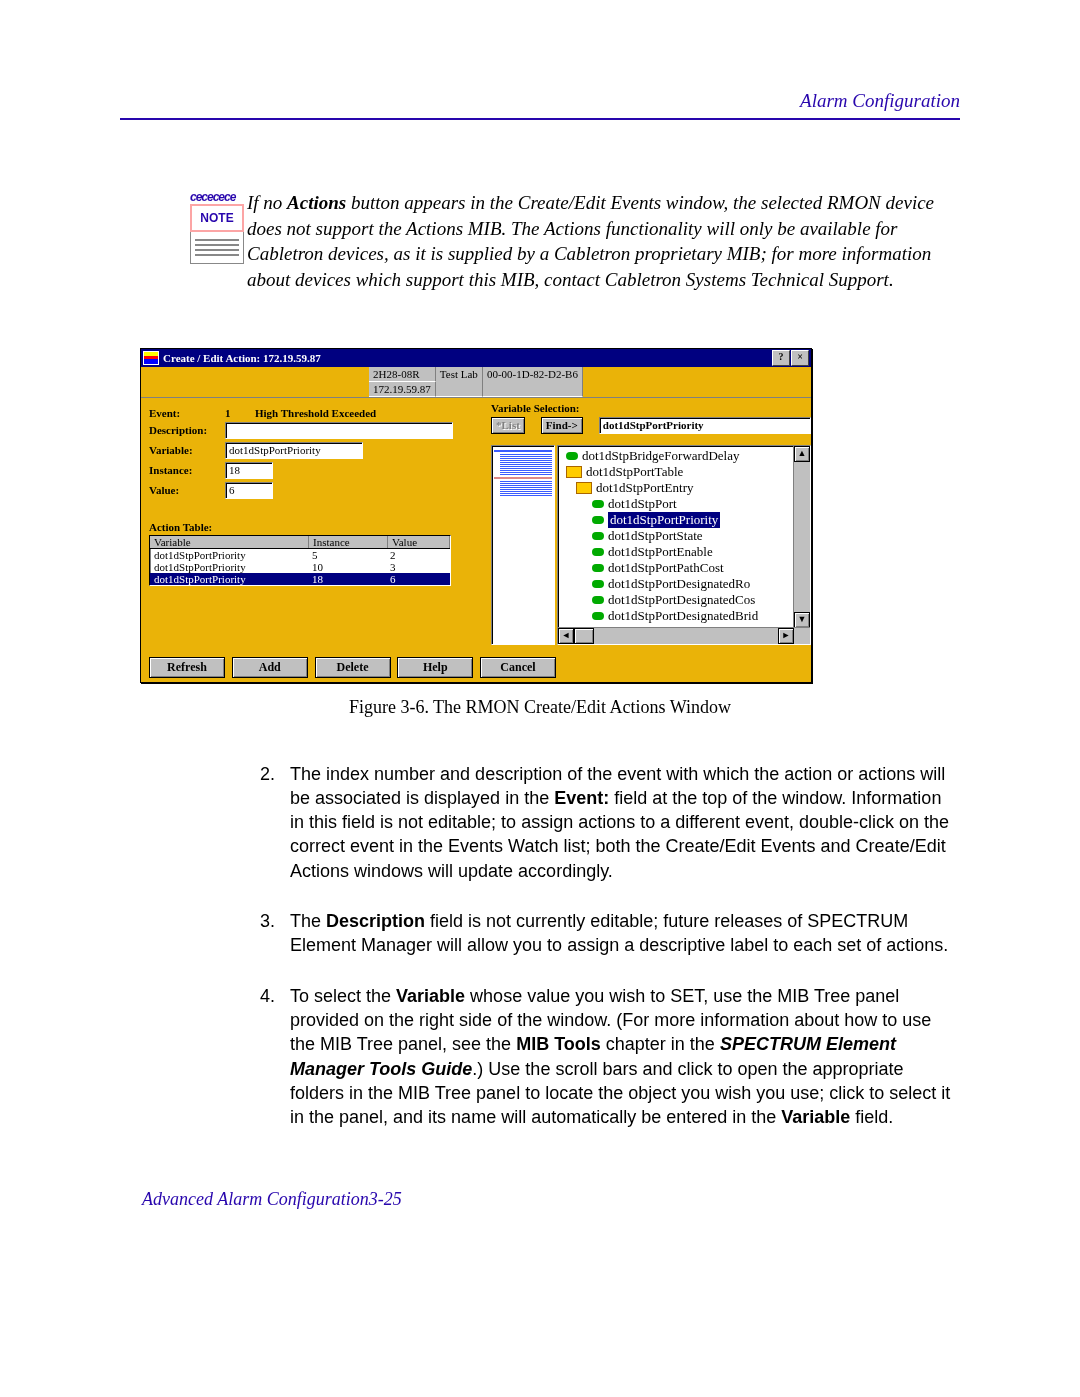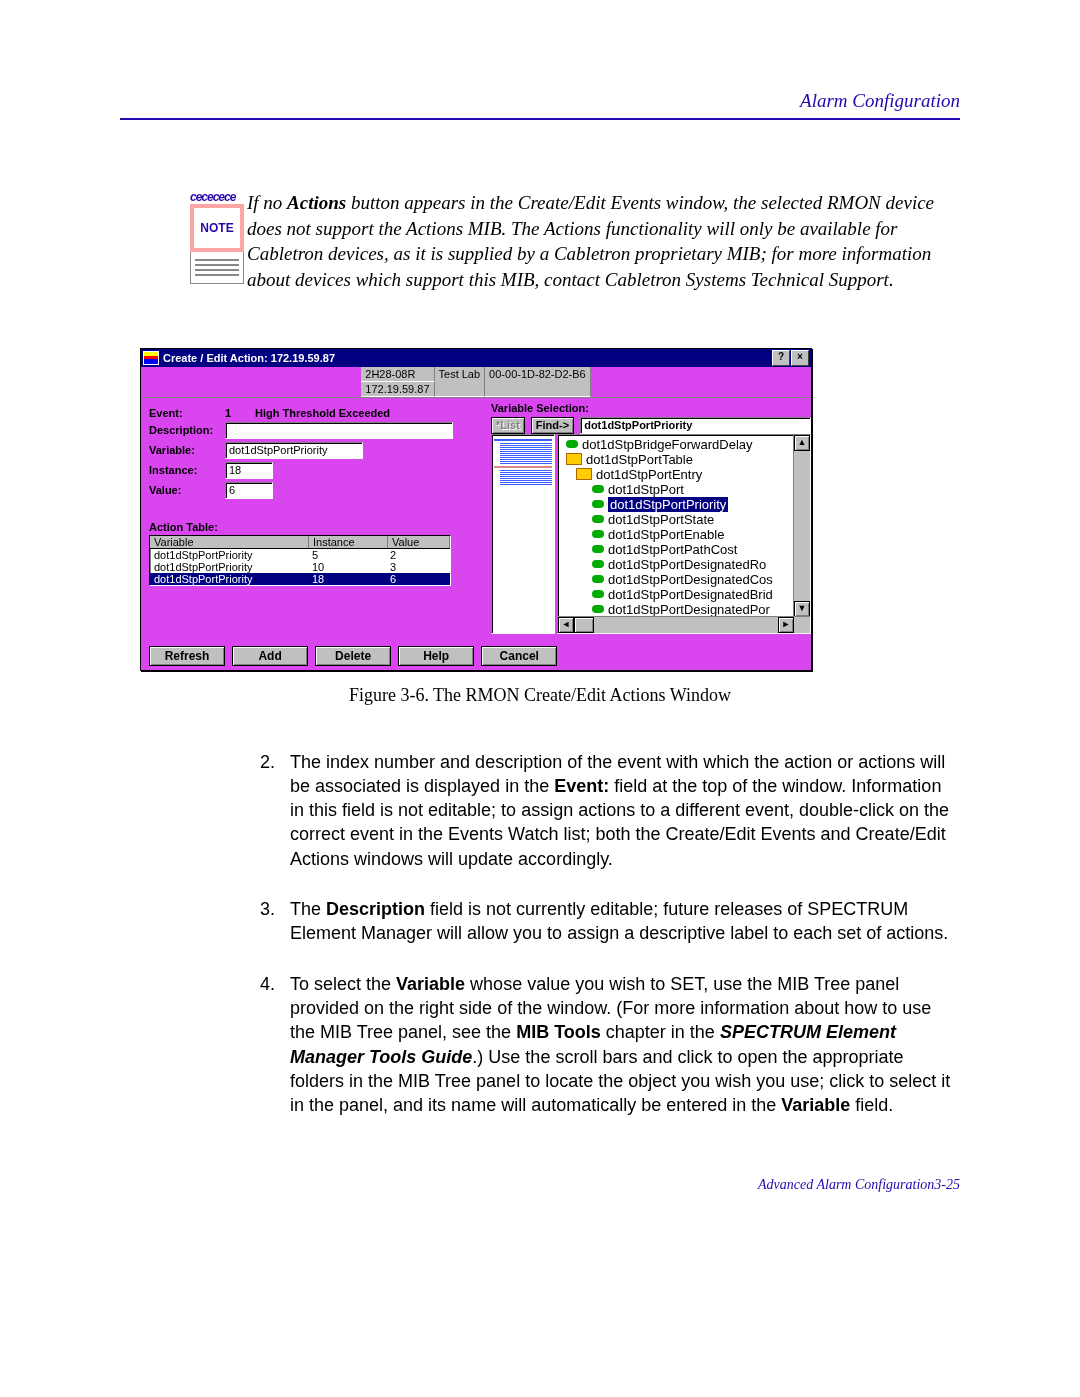--- a/index.html
+++ b/index.html
@@ -37,27 +37,27 @@
   }
   .note-ring {
     font-family: Arial;
     font-style: italic;
     font-weight: bold;
     font-size: 12px;
     color: #2806ad;
     letter-spacing: -1px;
   }
   .note-label {
-    border: 4px solid #fca5a5;
+    border: 2px solid #fca5a5;
     color: #2806ad;
     font-family: Arial, sans-serif;
     font-size: 12px;
     font-weight: bold;
     text-align: center;
-    padding: 13px 0;
+    padding: 5px 0;
   }
   .note-lines {
     border: 1px solid #888;
     border-top: none;
     padding: 4px 4px;
   }
   .note-lines div {
     height: 2px;
     background: #888;
     margin: 3px 0;
@@ -68,22 +68,22 @@
     line-height: 1.35;
     font-family: "Book Antiqua", Palatino, serif;
   }
   .note-text b { font-weight: bold; font-style: italic; }
 
   
   .dialog-wrap { margin: 0 0 12px 20px; }
   .dialog {
     border: 1px solid #000;
     width: 670px;
-    background: #d946ef;
-    font-family: Liberation Sans, sans-serif;
+    background: #eab308;
+    font-family: Liberation Serif, serif;
     font-size: 11px;
     box-shadow: 1px 1px 0 #000;
   }
   .titlebar {
     background: #000080;
     color: #fff;
     display: flex;
     align-items: center;
     padding: 1px 2px;
     font-weight: bold;
@@ -168,21 +168,21 @@
     text-align:center;
     background:#c0c0c0;
     border:1px solid #000;
     box-shadow: inset 1px 1px 0 #fff, inset -1px -1px 0 #808080;
     padding:2px 8px;
     font-weight:bold;
     margin-right:4px;
     font-size:12px;
   }
   .vs-label { font-weight:bold; }
-  .vs-row { display:flex; gap:2px; margin:3px 0 0 0; }
+  .vs-row { display:flex; gap:12px; margin:3px 0 11px 0; }
   .vs-row .win-btn { min-width:auto; padding:1px 4px; font-size:11px; }
   .vs-row .disabled { color:#808080; text-shadow:1px 1px 0 #fff; }
   .tree-area {
     display:flex; gap:2px; height: 200px;
   }
   .mini-tree {
     width: 58px;
     background:#fff;
     border:1px solid #808080;
     border-right-color:#fff; border-bottom-color:#fff;
@@ -241,24 +241,24 @@
     font-family: Arial, Helvetica, sans-serif;
     font-size: 18px;
     line-height:1.35;
   }
   .body-list .item { display:flex; margin-bottom:26px; }
   .body-list .num { width:30px; flex-shrink:0; }
   .body-list .txt b { font-weight:bold; }
   .body-list .txt i.b { font-style:italic; font-weight:bold; }
 
   .footer {
-    display:flex; justify-content:flex-end;
+    display:flex; justify-content:flex-start;
     font-style:italic;
     color:#2806ad;
-    font-size:14px;
+    font-size:18px;
     margin-top:60px;
     font-family:"Times New Roman", serif;
     margin-left:22px;
   }
 </style>
 </head>
 <body>
 
 <div class="page">
   <div class="header-title">Alarm Configuration</div>

